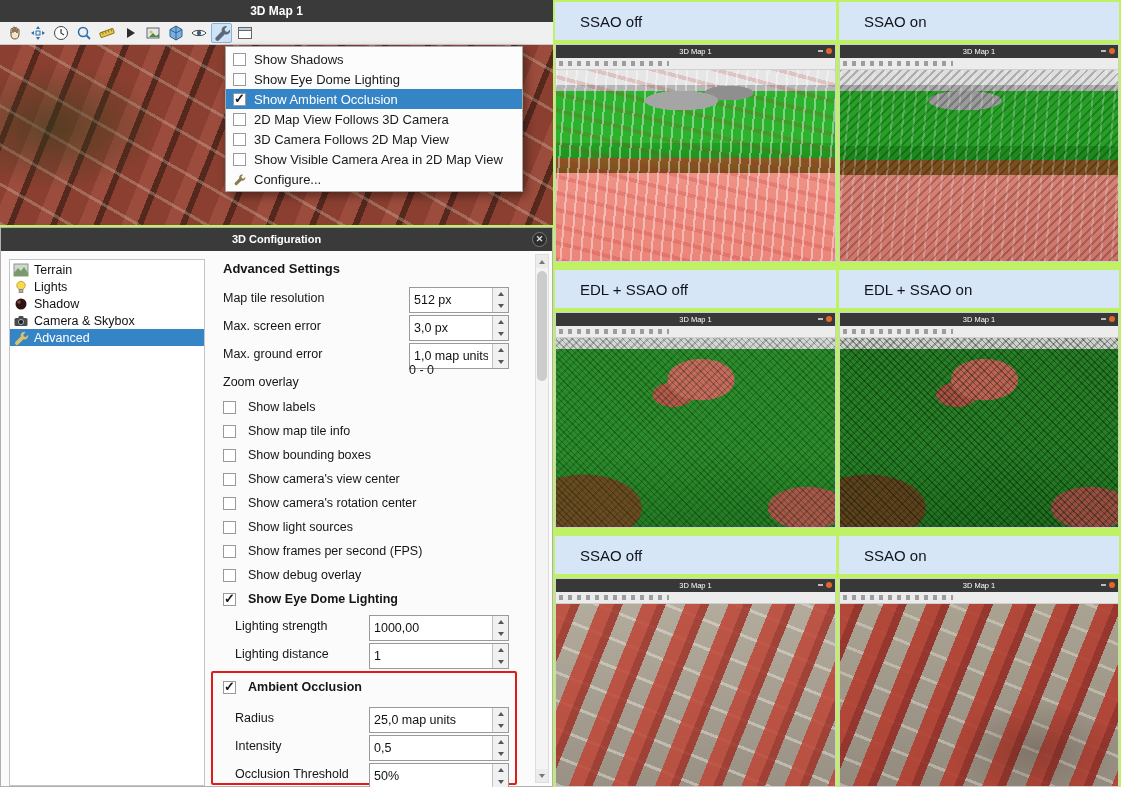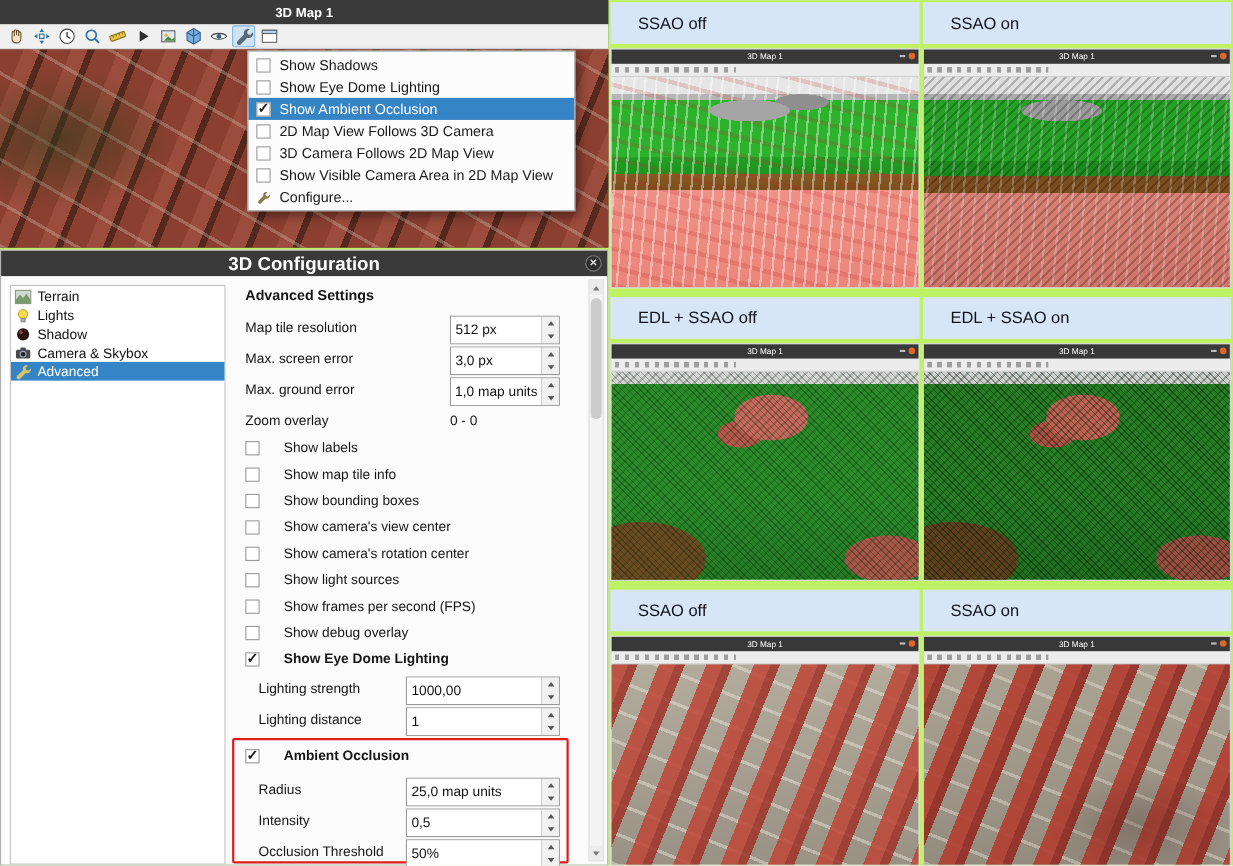--- a/index.html
+++ b/index.html
@@ -22,30 +22,30 @@
 
   
   .menu { position:absolute; left:225px; top:46px; width:298px; background:#fcfcfc; border:1px solid #a8a8a8; box-shadow:3px 4px 9px rgba(0,0,0,.40); padding:2px 0; z-index:6; }
   .menu-item { height:20px; display:flex; align-items:center; gap:8px; padding:0 7px; font-size:13px; color:#1a1a1a; }
   .menu-item.hl { background:var(--selection-blue,#3584c6); color:#fff; }
   .cb { width:13px; height:13px; background:#fff; border:1px solid #9a9a9a; flex:0 0 13px; position:relative; }
   .checked > .cb::after { content:"✓"; position:absolute; left:0px; top:-3px; font-size:13px; font-weight:bold; color:#1a1a1a; }
 
   
   .dialog { position:absolute; left:0; top:227px; width:553px; height:560px; background:#fbfbfb; border:1px solid #b0b0b0; }
-  .dlg-title { height:23px; background:var(--titlebar,#3a3a3a); color:#fff; font-weight:bold; font-size:17px; text-align:center; line-height:23px; position:relative; }
+  .dlg-title { height:23px; background:var(--titlebar,#3a3a3a); color:#fff; font-weight:bold; font-size:11px; text-align:center; line-height:23px; position:relative; }
   .dlg-close { position:absolute; right:5px; top:4px; width:15px; height:15px; border-radius:50%; background:#2e2e2e; border:1px solid #777; color:#ddd; font-size:9px; line-height:12px; text-align:center; cursor:default; }
   .dlg-close::before { content:"✕"; }
   .sidebar { position:absolute; left:8px; top:31px; width:196px; bottom:0; background:#fff; border:1px solid #c4c4c4; padding-top:1px; }
   .side-item { height:17px; display:flex; align-items:center; gap:5px; padding:0 3px; font-size:12.5px; color:#111; }
   .side-item.selected { background:var(--selection-blue,#3080c8); color:#fff; }
   .content { position:absolute; left:222px; top:31px; right:24px; bottom:0; font-size:12.5px; color:#151515; }
   .sec-title { position:absolute; top:2px; left:0; font-weight:bold; font-size:13px; }
   .frow, .crow { position:absolute; left:0; display:flex; align-items:center; height:22px; }
-  .crow { gap:22px; height:16px; }
+  .crow { gap:12px; height:16px; }
   .ind { left:12px; }
   .bold { font-weight:bold; }
   .spin { position:absolute; height:26px; border:1px solid #9a9a9a; background:#fff; display:flex; }
   .sval { width:100%; min-width:0; border:0; outline:0; padding:0 4px; font-family:"Liberation Sans",sans-serif; font-size:12.5px; background:#fff; color:#111; }
   .arrows { width:16px; border-left:1px solid #c2c2c2; display:flex; flex-direction:column; flex:0 0 16px; }
   .ar { flex:1; display:flex; align-items:center; justify-content:center; background:#f1f1f1; }
   .ar.up::after { content:""; border-left:3.5px solid transparent; border-right:3.5px solid transparent; border-bottom:4px solid #555; }
   .ar.dn::after { content:""; border-left:3.5px solid transparent; border-right:3.5px solid transparent; border-top:4px solid #555; }
   .zoomval { position:absolute; left:186px; }
   .ao-box { position:absolute; left:-12px; top:412px; width:306px; height:114px; border:2px solid var(--ao-outline-red,#e01b1b); border-radius:2px; pointer-events:none; }
@@ -300,21 +300,21 @@
           <input class="sval" readonly="" value="1,0 map units" style="">
           <div class="arrows">
             <div class="ar up"></div>
             <div class="ar dn"></div>
           </div>
         </div>
 
       <div class="frow" style="top:112px">
           <span>Zoom overlay</span>
         </div>
-      <div class="frow zoomval" style="top:112px">
+      <div class="frow zoomval" style="top:100px">
           <span>0 - 0</span>
         </div>
 
       <div class="crow" style="top:140px">
           <span class="cb"></span>
           <span>Show labels</span>
         </div>
       <div class="crow" style="top:164px">
           <span class="cb"></span>
           <span>Show map tile info</span>

